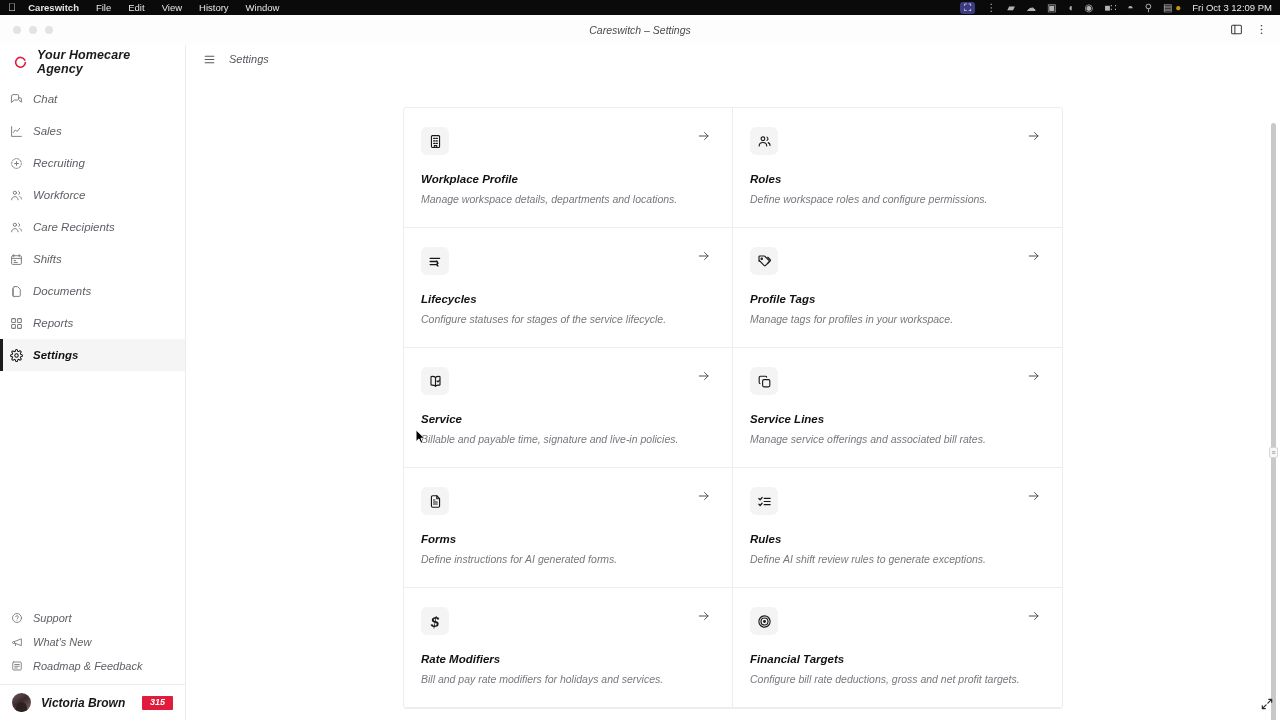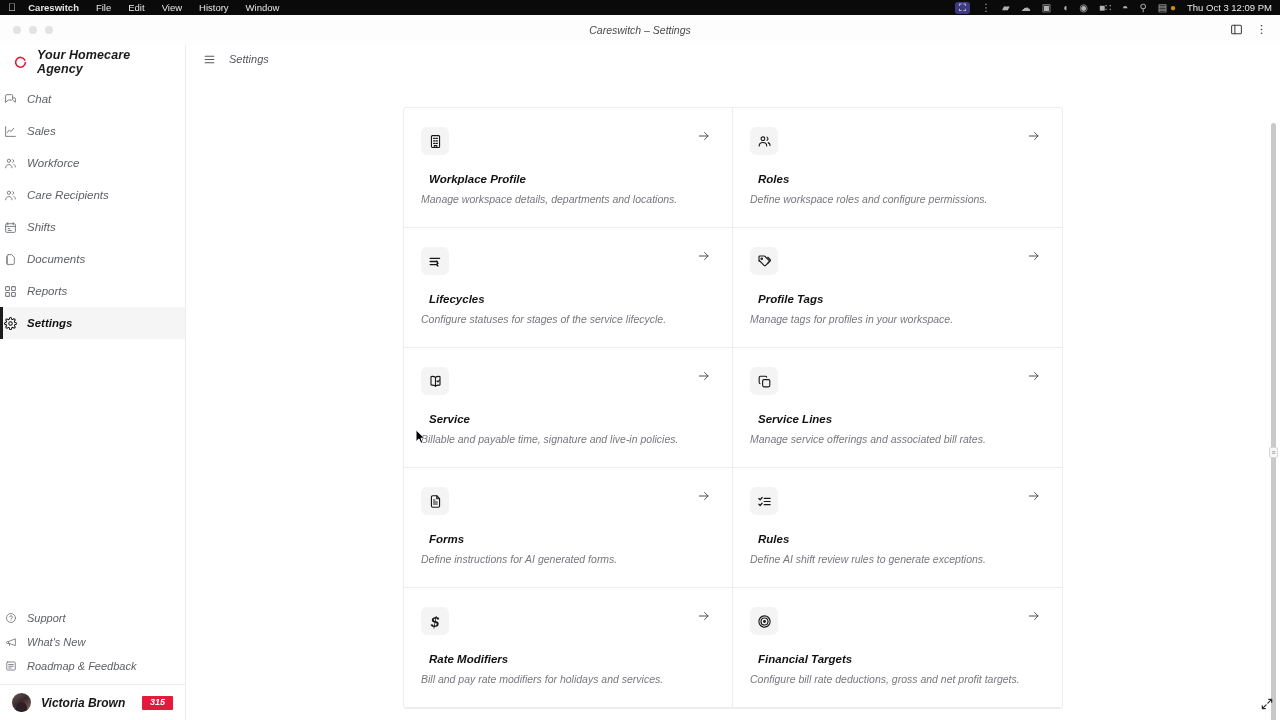--- a/index.html
+++ b/index.html
@@ -80,21 +80,21 @@
   .org-row {
     display: flex; align-items: center; gap: 10px;
     height: 30px; padding: 0 14px; margin-bottom: 6px;
   }
   .org-mark { width: 13px; height: 13px; display: inline-flex; }
   .org-name { font-size: 12.5px; color: #1a1a1a; font-weight: bold; letter-spacing: .1px; }
 
   .nav { display: flex; flex-direction: column; }
   .nav-item {
     display: flex; align-items: center; gap: 10px;
-    height: 32px; padding: 0 4px;
+    height: 32px; padding: 0 10px;
     font-size: 11.5px; color: #5e6066;
     position: relative; cursor: default;
   }
   .nav-item .ico { width: 13px; height: 13px; display: inline-flex; align-items: center; justify-content: center; color: #7a7c82; flex: 0 0 13px; }
   .nav-item.active { background: #f5f5f5; color: #111; font-weight: bold; }
   .nav-item.active .ico { color: #111; }
   .nav-item.active::before {
     content: ""; position: absolute; left: 0; top: 0; bottom: 0;
     width: 3px; background: #1b1b1b;
   }
@@ -162,21 +162,21 @@
     display: flex; align-items: center; justify-content: center;
     color: #18181b;
   }
   .card-icon .glyph-dollar { font-size: 15px; font-weight: bold; line-height: 1; }
   .card-arrow {
     position: absolute; right: 21px; top: 21px;
     color: #4d4f55;
   }
   .card-title {
     margin-top: 18px;
-    font-size: 11.5px; font-weight: bold; color: #121212; margin-left: 8px;
+    font-size: 11.5px; font-weight: bold; color: #121212;
   }
   .card-desc {
     margin-top: 8px;
     font-size: 10.5px; color: #76787e;
   }
 
   
   .vscroll {
     position: absolute; right: 4px; top: 50px;
     width: 5px; height: 640px;
@@ -224,21 +224,21 @@
     <span class="mb-icon">⋮</span>
     <span class="mb-icon">▰</span>
     <span class="mb-icon">☁</span>
     <span class="mb-icon">▣</span>
     <span class="mb-icon">◖</span>
     <span class="mb-icon">◉</span>
     <span class="mb-icon">■∷</span>
     <span class="mb-icon">◓</span>
     <span class="mb-icon">⚲</span>
     <span class="mb-icon">▤&nbsp;<span style="color:#e6a817">●</span></span>
-    <span class="mb-clock">Thu Oct 3  12:09 PM</span>
+    <span class="mb-clock">Fri Oct 3  12:09 PM</span>
   </span>
 </div>
 
 <div class="window">
 
   <div class="titlebar">
     <div class="traffic">
       <span class="dot"></span>
       <span class="dot"></span>
       <span class="dot"></span>
@@ -289,20 +289,31 @@
         <div class="nav-item">
           <span class="ico">
             <svg width="13" height="13" viewBox="0 0 24 24" fill="none" stroke="currentColor" stroke-width="1.8" stroke-linecap="round" stroke-linejoin="round">
               <path d="M3 3v18h18"></path>
                 <path d="M6 14l4-5 3 3 5-6"></path>
             </svg>
           </span>
           <span>Sales</span>
         </div>
 
+        <div class="nav-item">
+          <span class="ico">
+            <svg width="13" height="13" viewBox="0 0 24 24" fill="none" stroke="currentColor" stroke-width="1.8" stroke-linecap="round" stroke-linejoin="round" stroke-dasharray="3 2.4">
+              <circle cx="12" cy="12" r="9"></circle>
+              <g stroke-dasharray="0">
+                  <path d="M12 8.5v7M8.5 12h7"></path>
+                </g>
+            </svg>
+          </span>
+          <span>Recruiting</span>
+        </div>
 
         <div class="nav-item">
           <span class="ico">
             <svg width="13" height="13" viewBox="0 0 24 24" fill="none" stroke="currentColor" stroke-width="1.8" stroke-linecap="round" stroke-linejoin="round">
               <circle cx="9" cy="7" r="3"></circle>
                 <path d="M3 20c0-3.3 2.7-6 6-6s6 2.7 6 6"></path>
                 <path d="M16 4.5a3 3 0 0 1 0 5.5"></path>
                 <path d="M18 13.5c2 .9 3 2.8 3 5"></path>
             </svg>
           </span>

